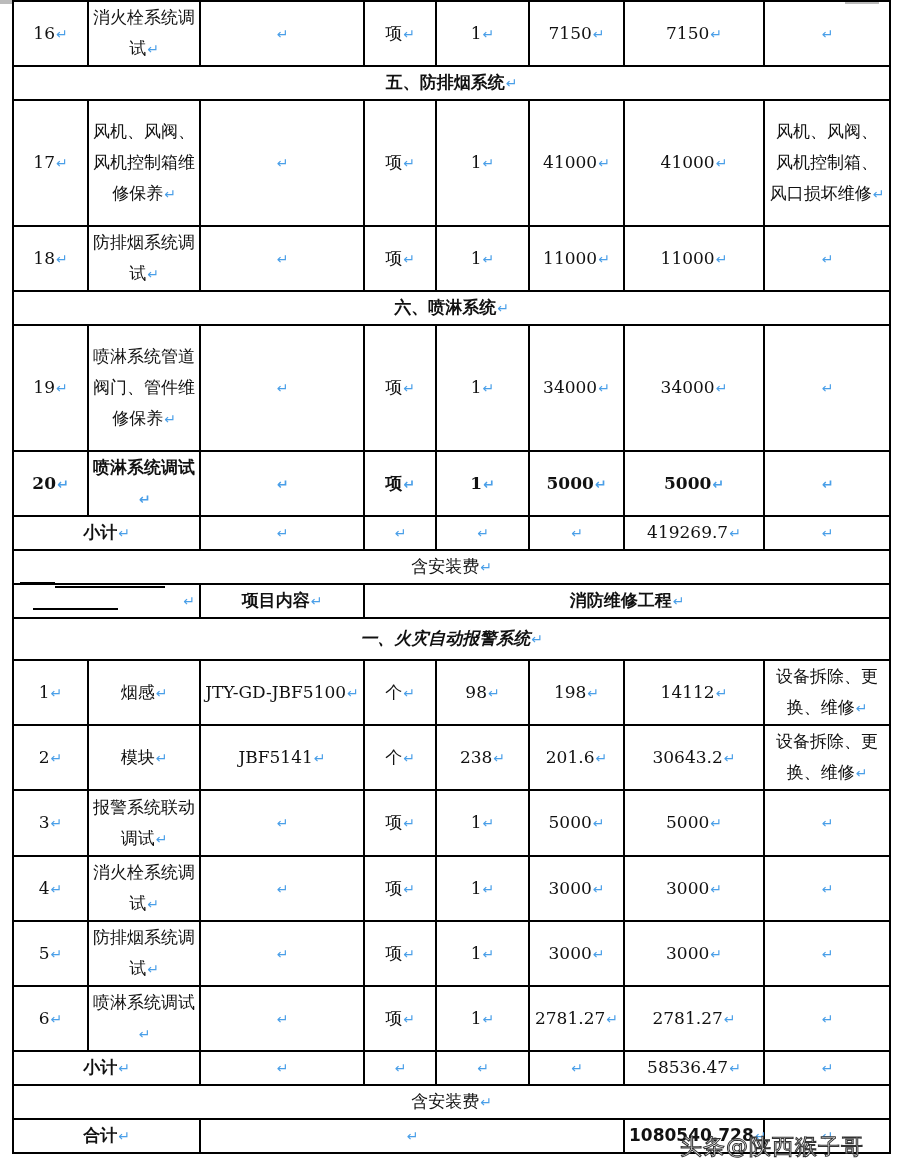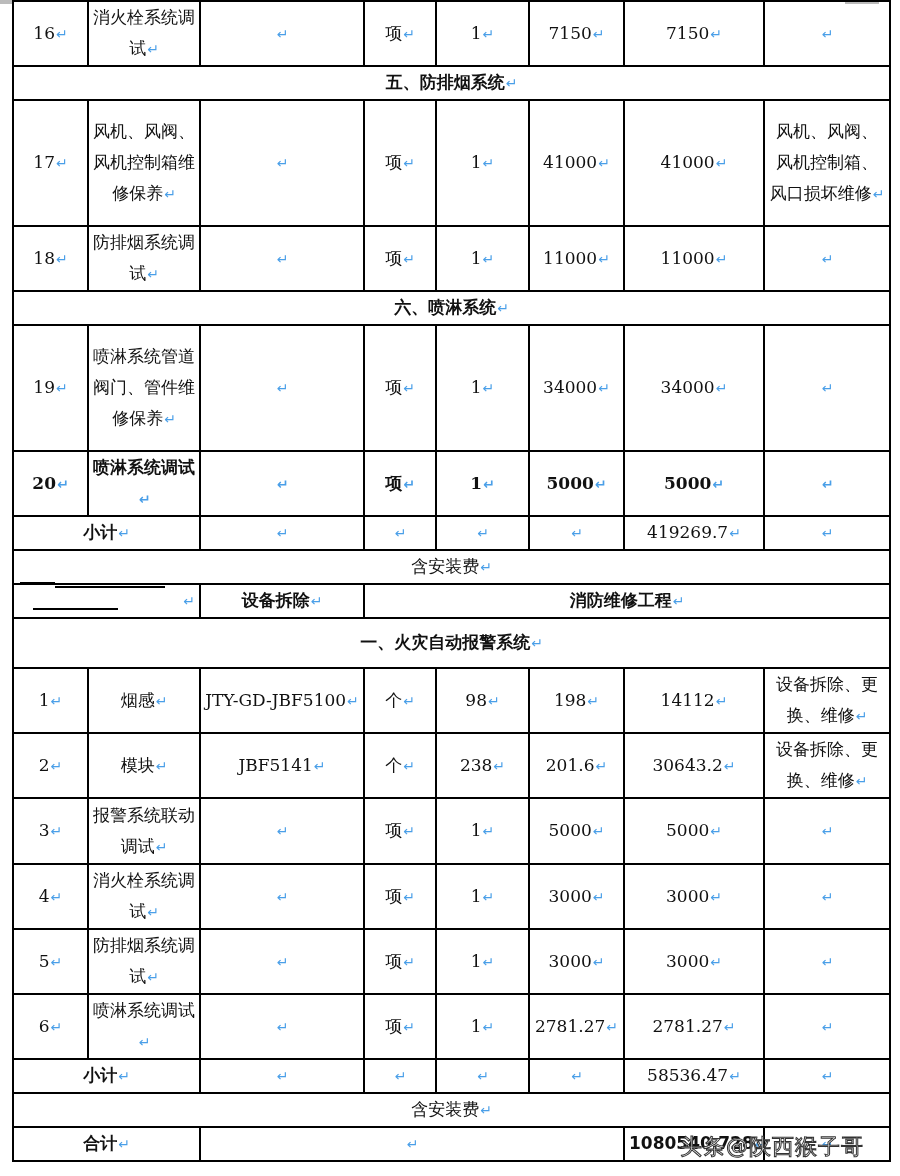--- a/index.html
+++ b/index.html
@@ -99,24 +99,24 @@
           <td><span class="pm">↵</span></td>
           <td><span class="pm">↵</span></td>
           <td><span>419269.7</span><span class="pm">↵</span></td>
           <td><span class="pm">↵</span></td>
         </tr>
         <tr style="height: 34px;">
           <td colspan="8"><span>含安装费</span><span class="pm">↵</span></td>
         </tr>
         <tr style="height: 32px;">
           <td colspan="2" style="text-align:right;border-top:none;"><span class="pm">↵</span></td>
-          <td><span class="bold">设备拆除</span><span class="pm">↵</span></td>
+          <td><span class="bold">项目内容</span><span class="pm">↵</span></td>
           <td colspan="5"><span class="bold">消防维修工程</span><span class="pm">↵</span></td>
         </tr>
-        <tr style="height: 50px;">
+        <tr style="height: 42px; font-style: italic;">
           <td colspan="8"><span class="bold">一、火灾自动报警系统</span><span class="pm">↵</span></td>
         </tr>
         <tr style="height: 64px;">
           <td><span>1</span><span class="pm">↵</span></td>
           <td><span>烟感</span><span class="pm">↵</span></td>
           <td><span>JTY-GD-JBF5100</span><span class="pm">↵</span></td>
           <td><span>个</span><span class="pm">↵</span></td>
           <td><span>98</span><span class="pm">↵</span></td>
           <td><span>198</span><span class="pm">↵</span></td>
           <td><span>14112</span><span class="pm">↵</span></td>

